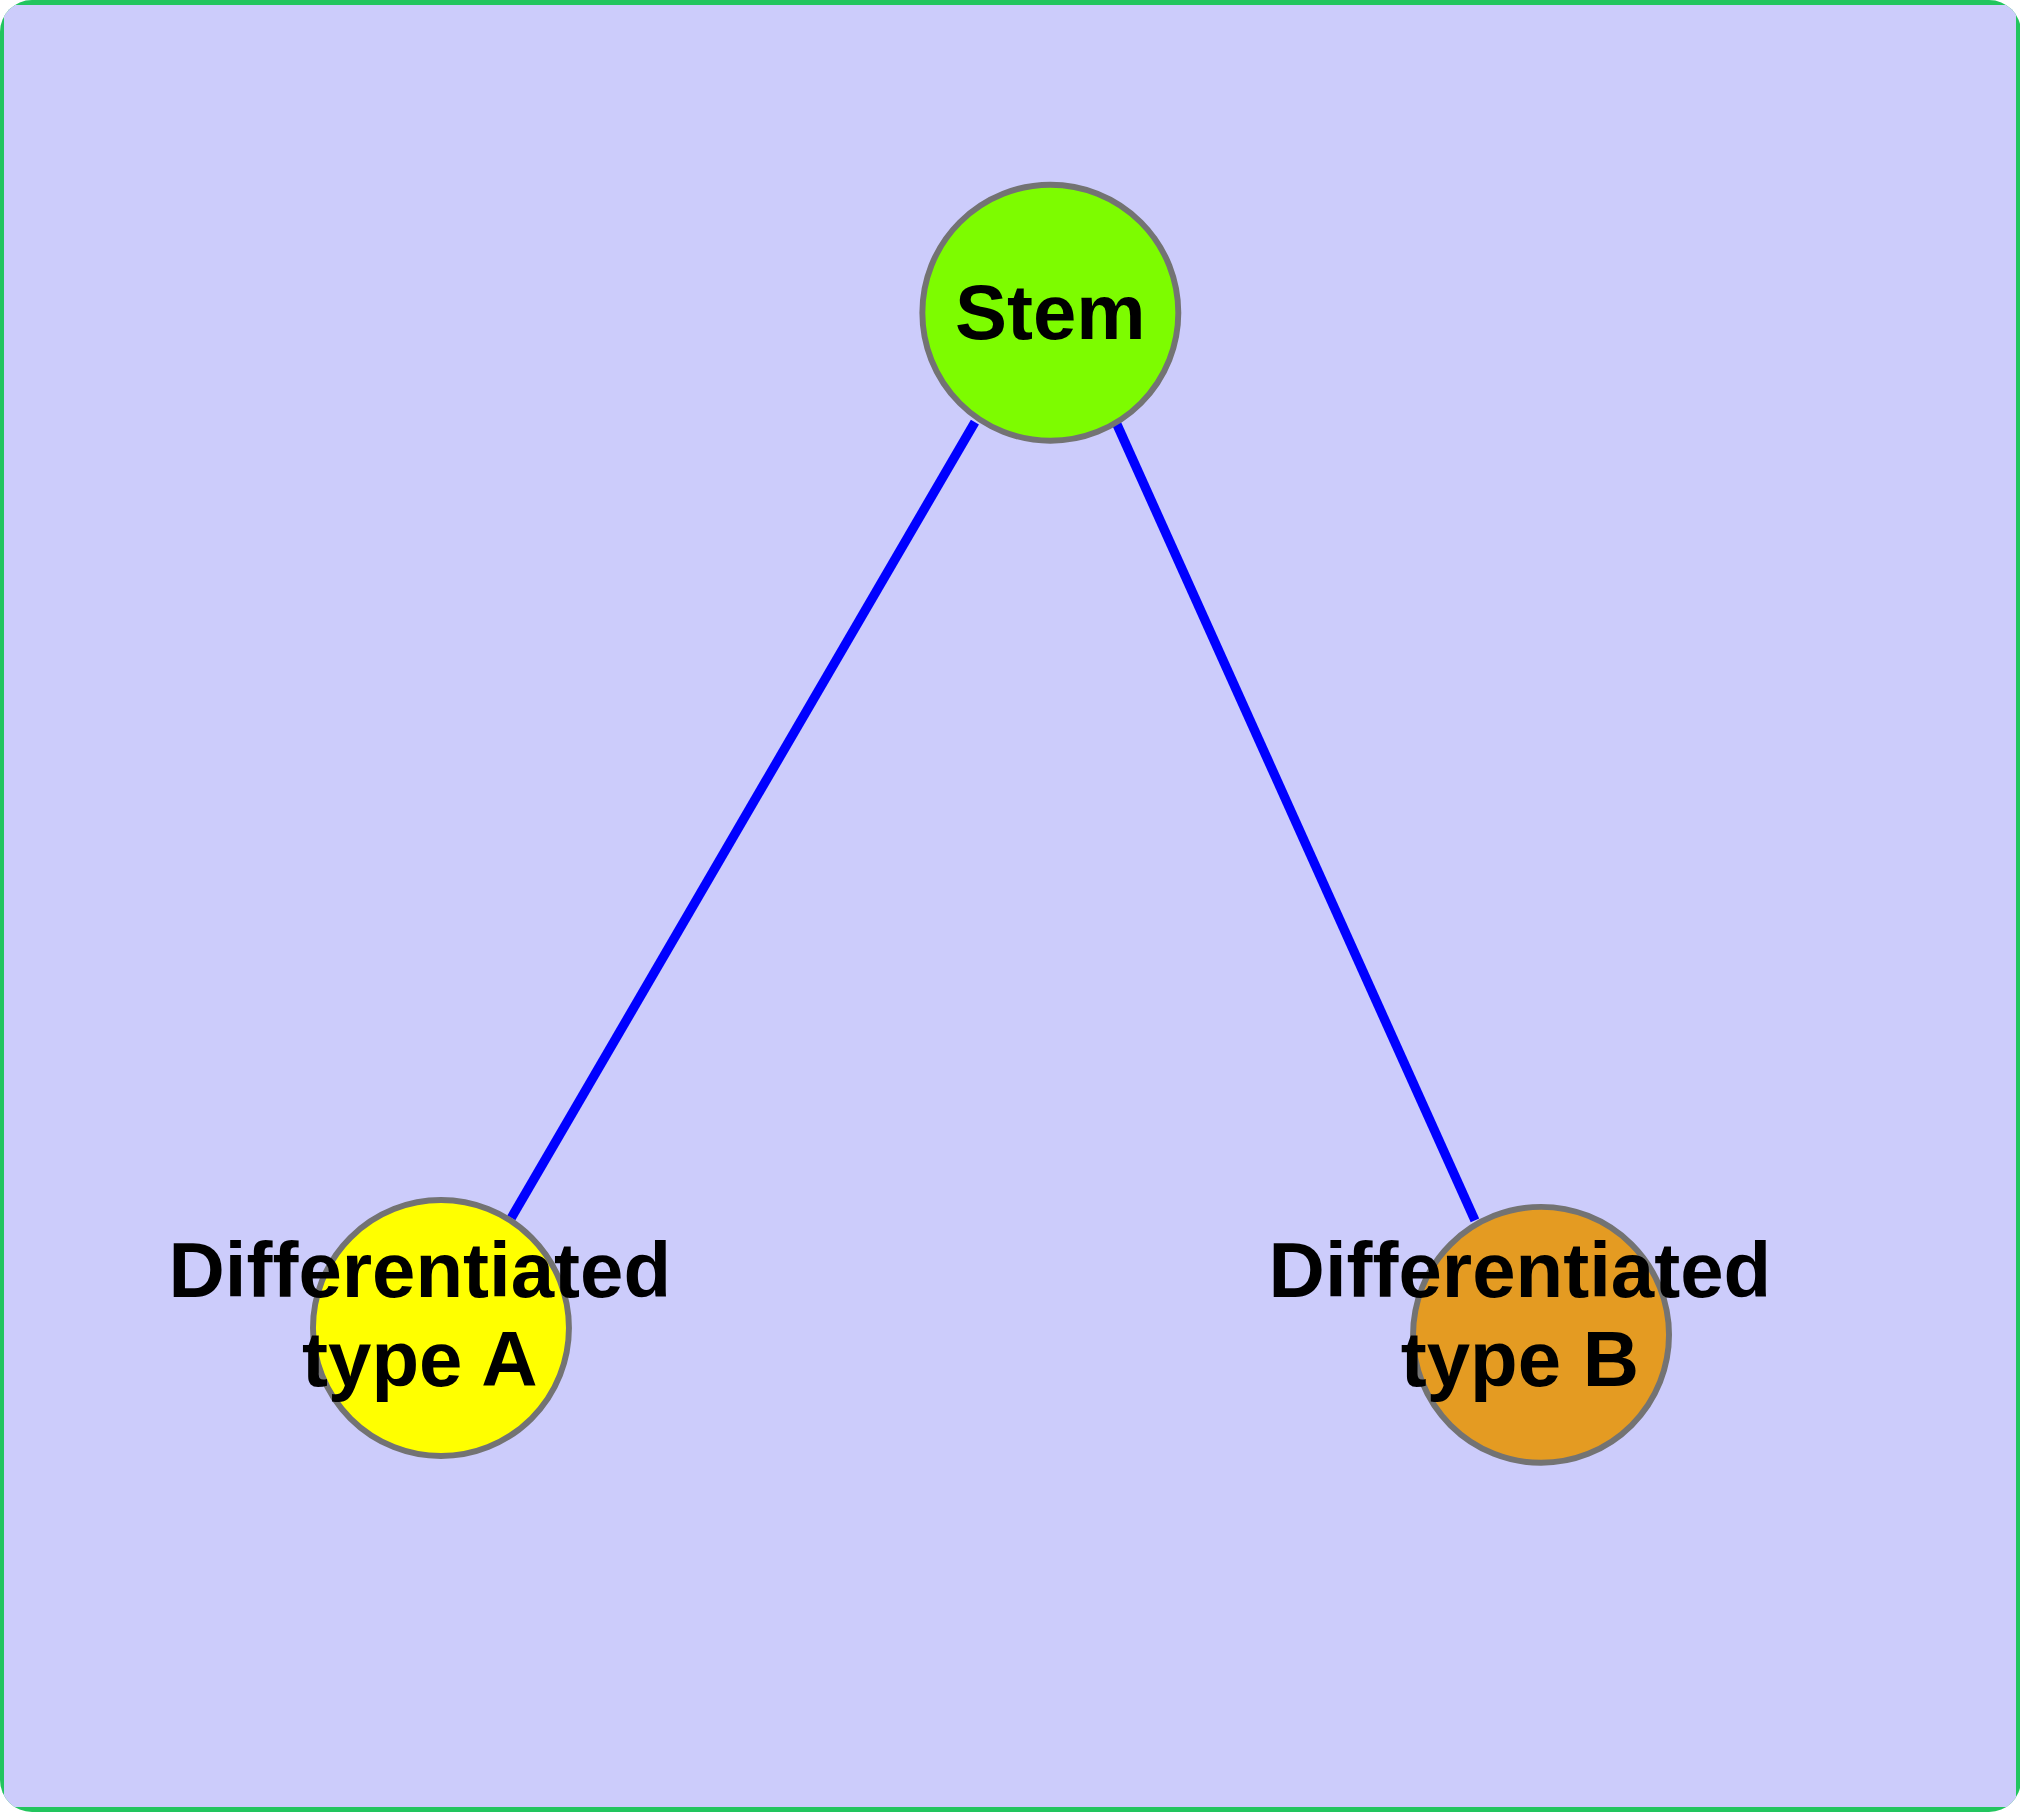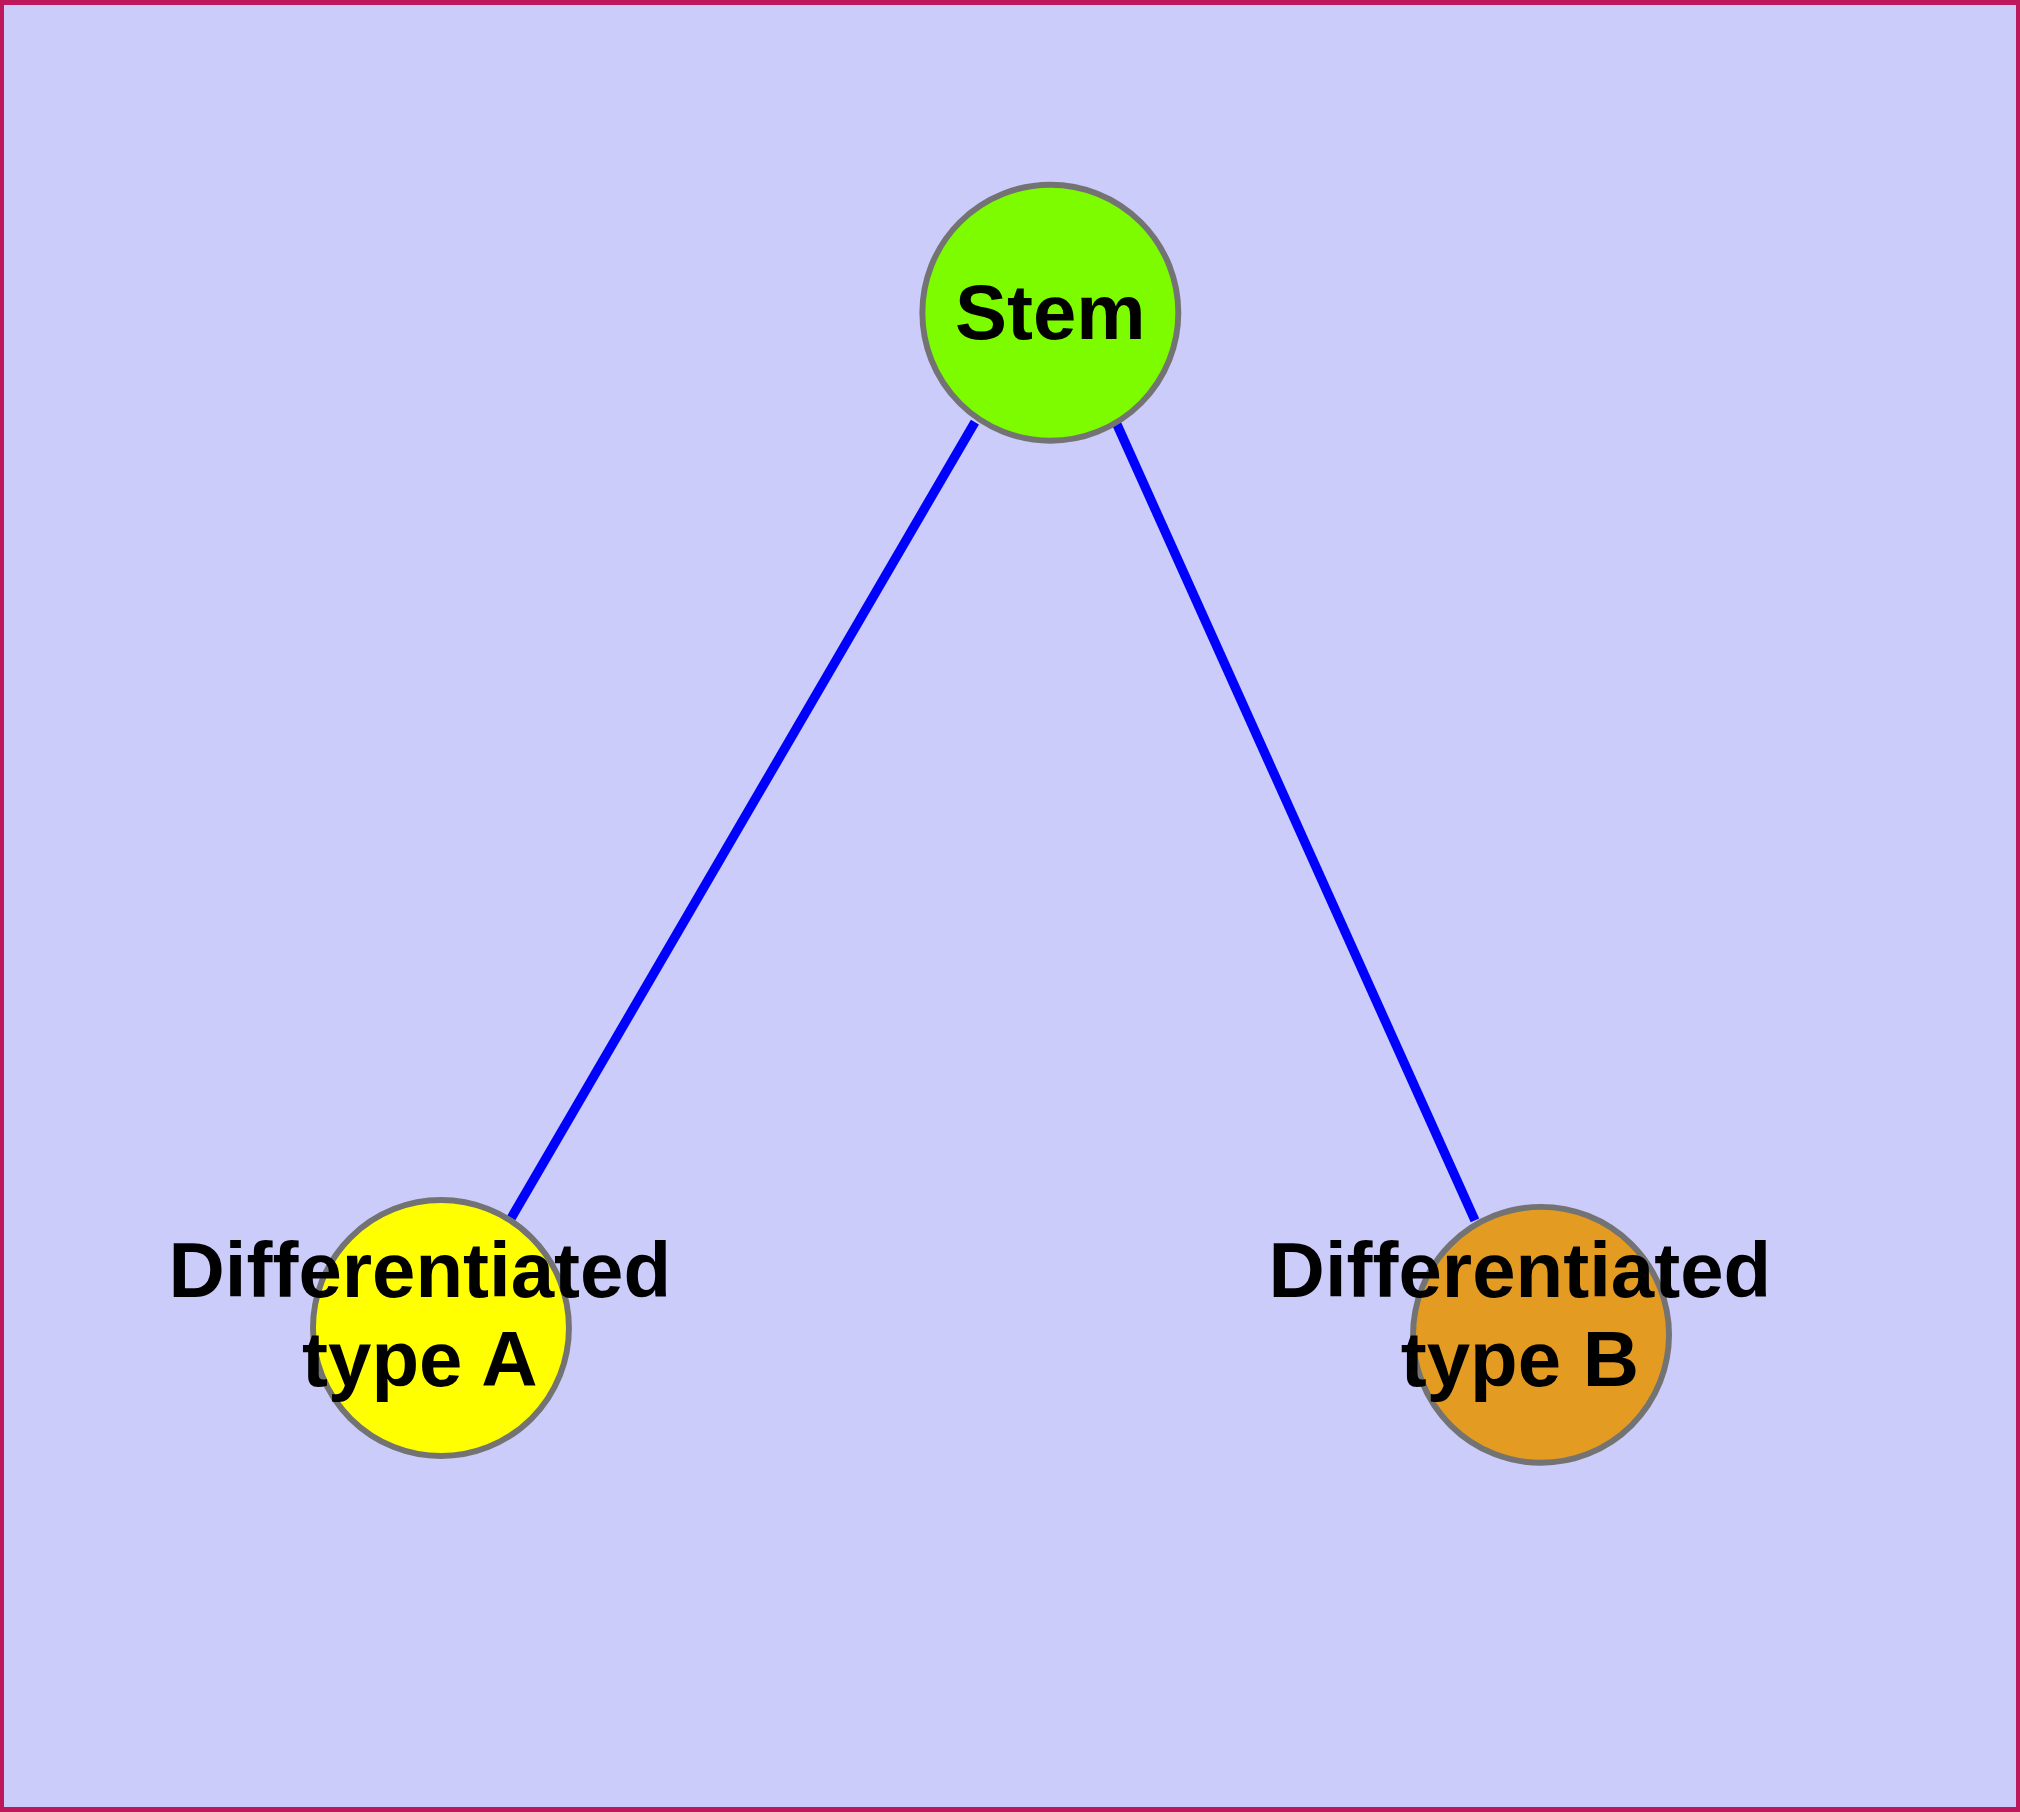--- a/index.html
+++ b/index.html
@@ -4,22 +4,23 @@
 <style>
   html, body {
     margin: 0;
     padding: 0;
     background: #ffffff;
   }
   #stage {
     position: relative;
     width: 2021px;
     height: 1812px;
-    background: #be185d;
+    background: #22c55e;
     overflow: hidden;
+    border-radius: 32px;
   }
   #canvas {
     position: absolute;
     left: 4.2px;
     top: 5.1px;
     width: 2012px;
     height: 1802px;
     background: #ccccfb;
   }
   #graph-svg {

